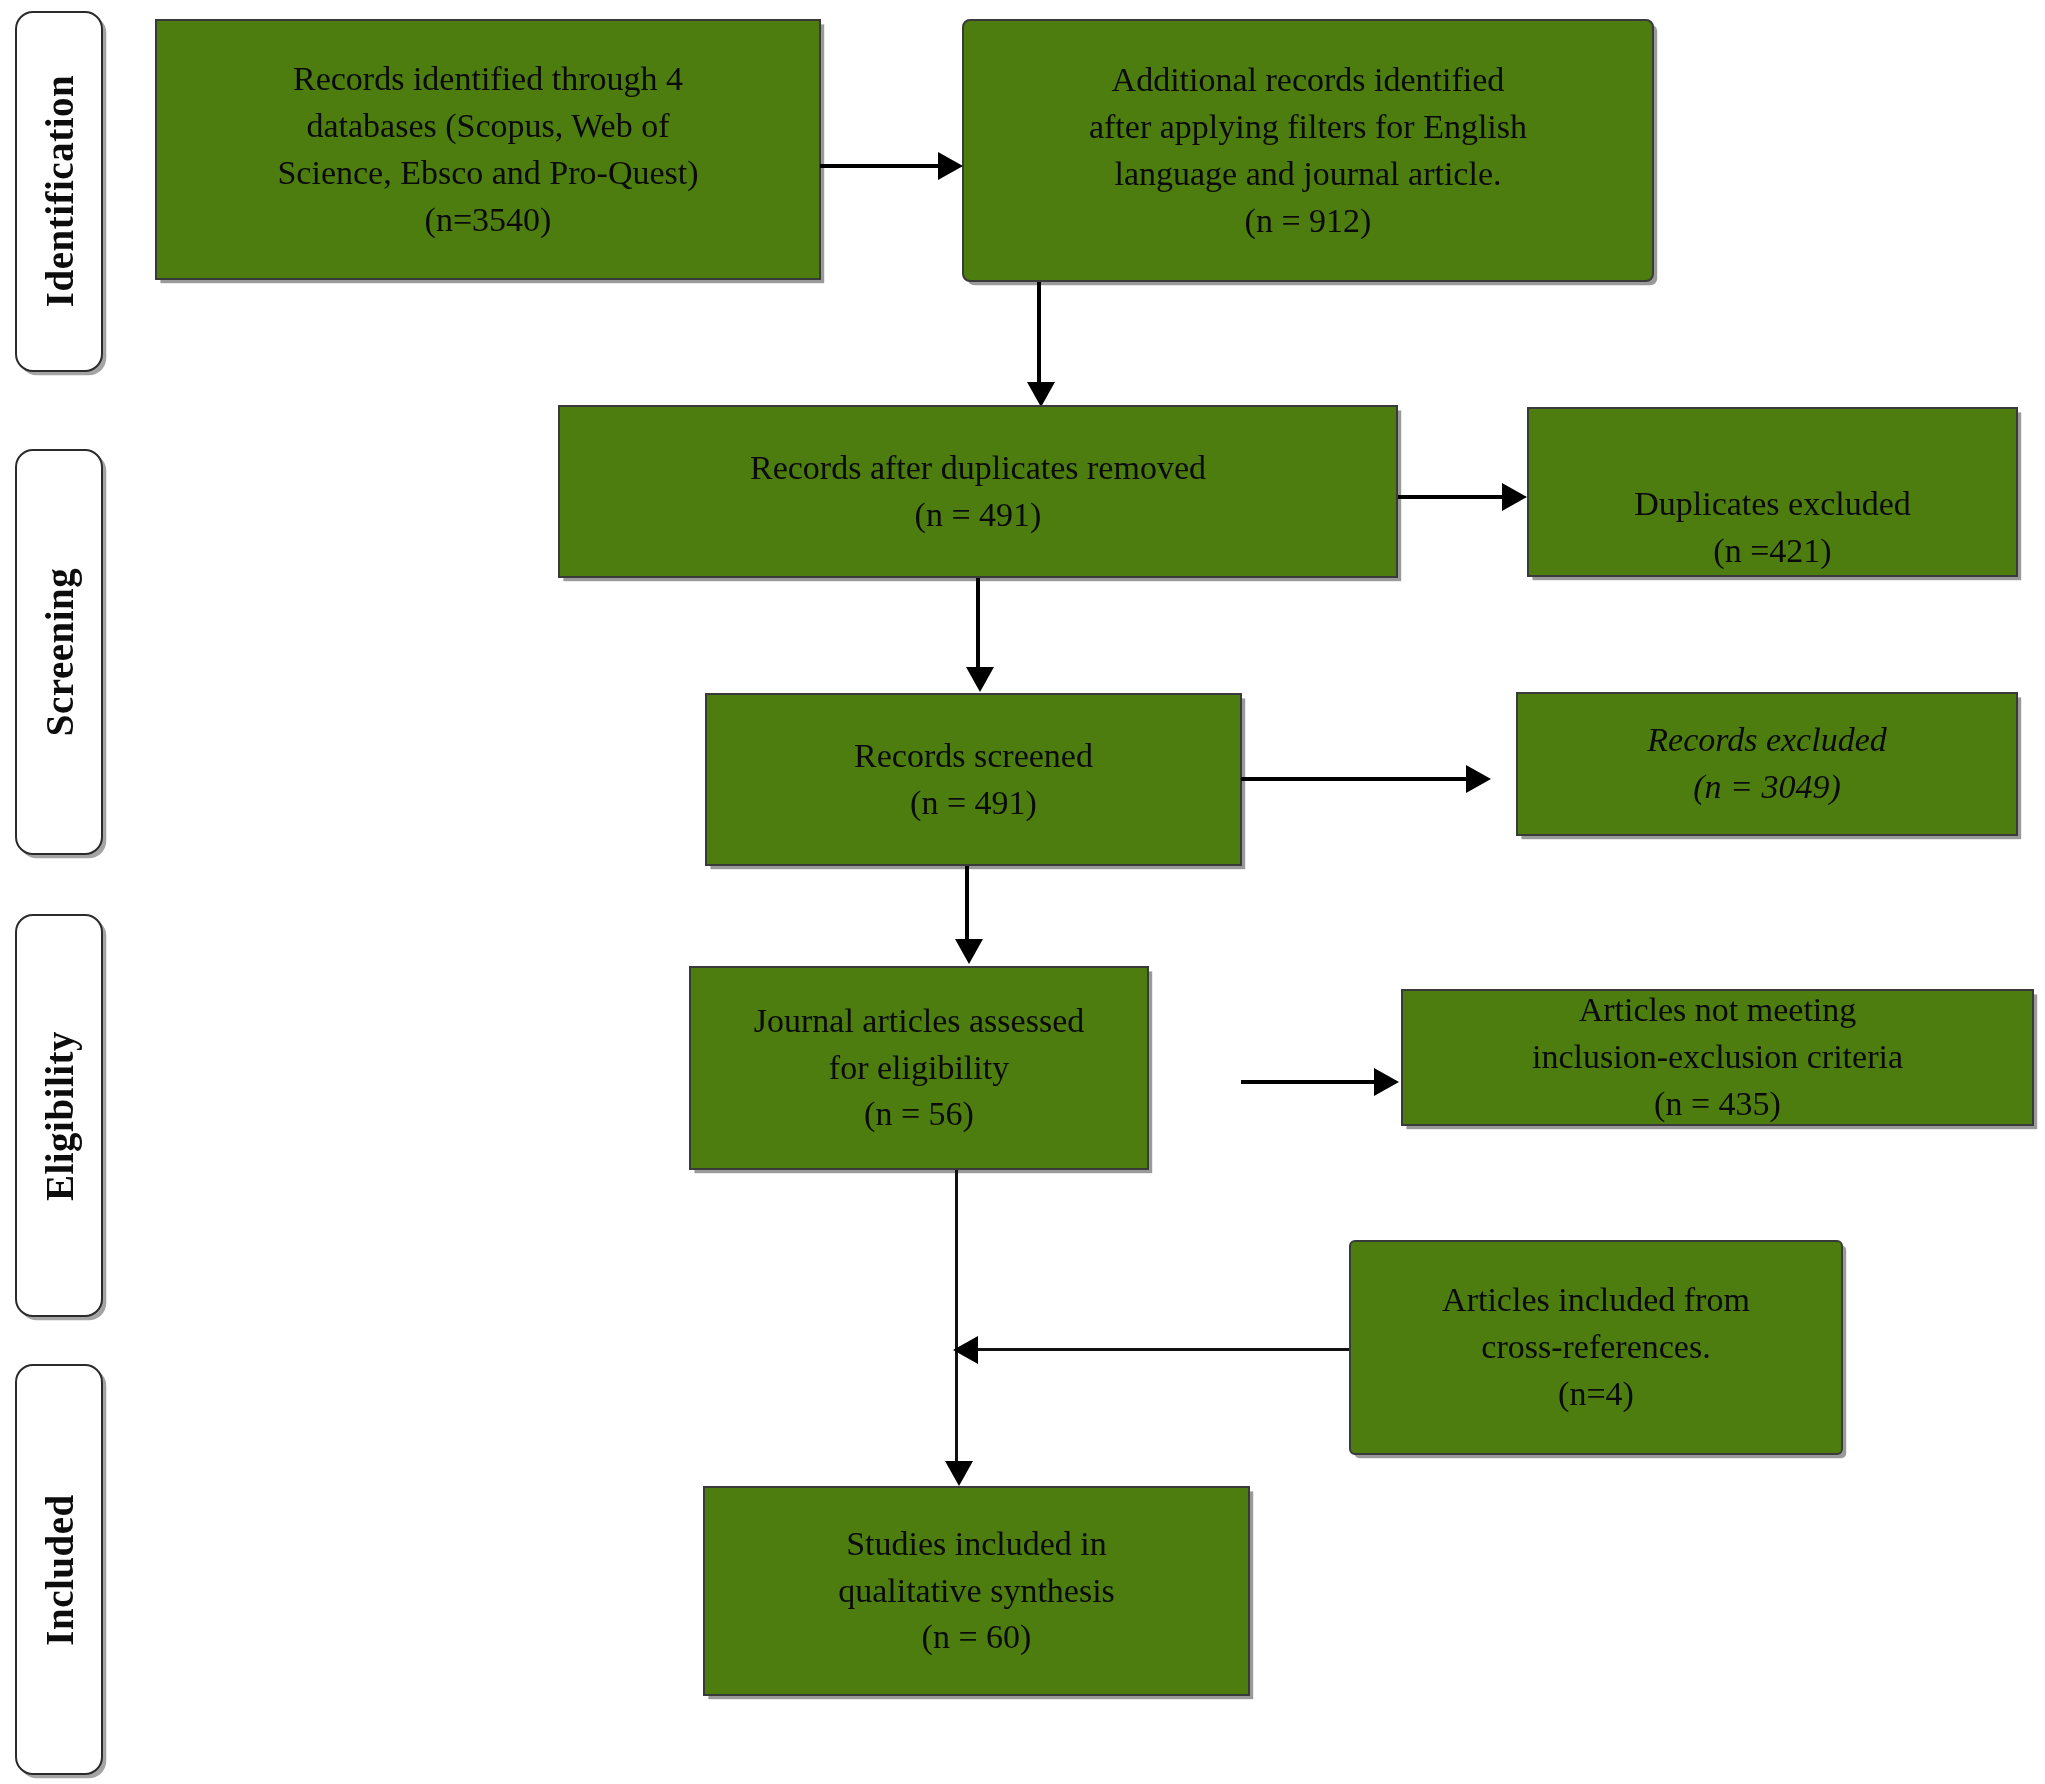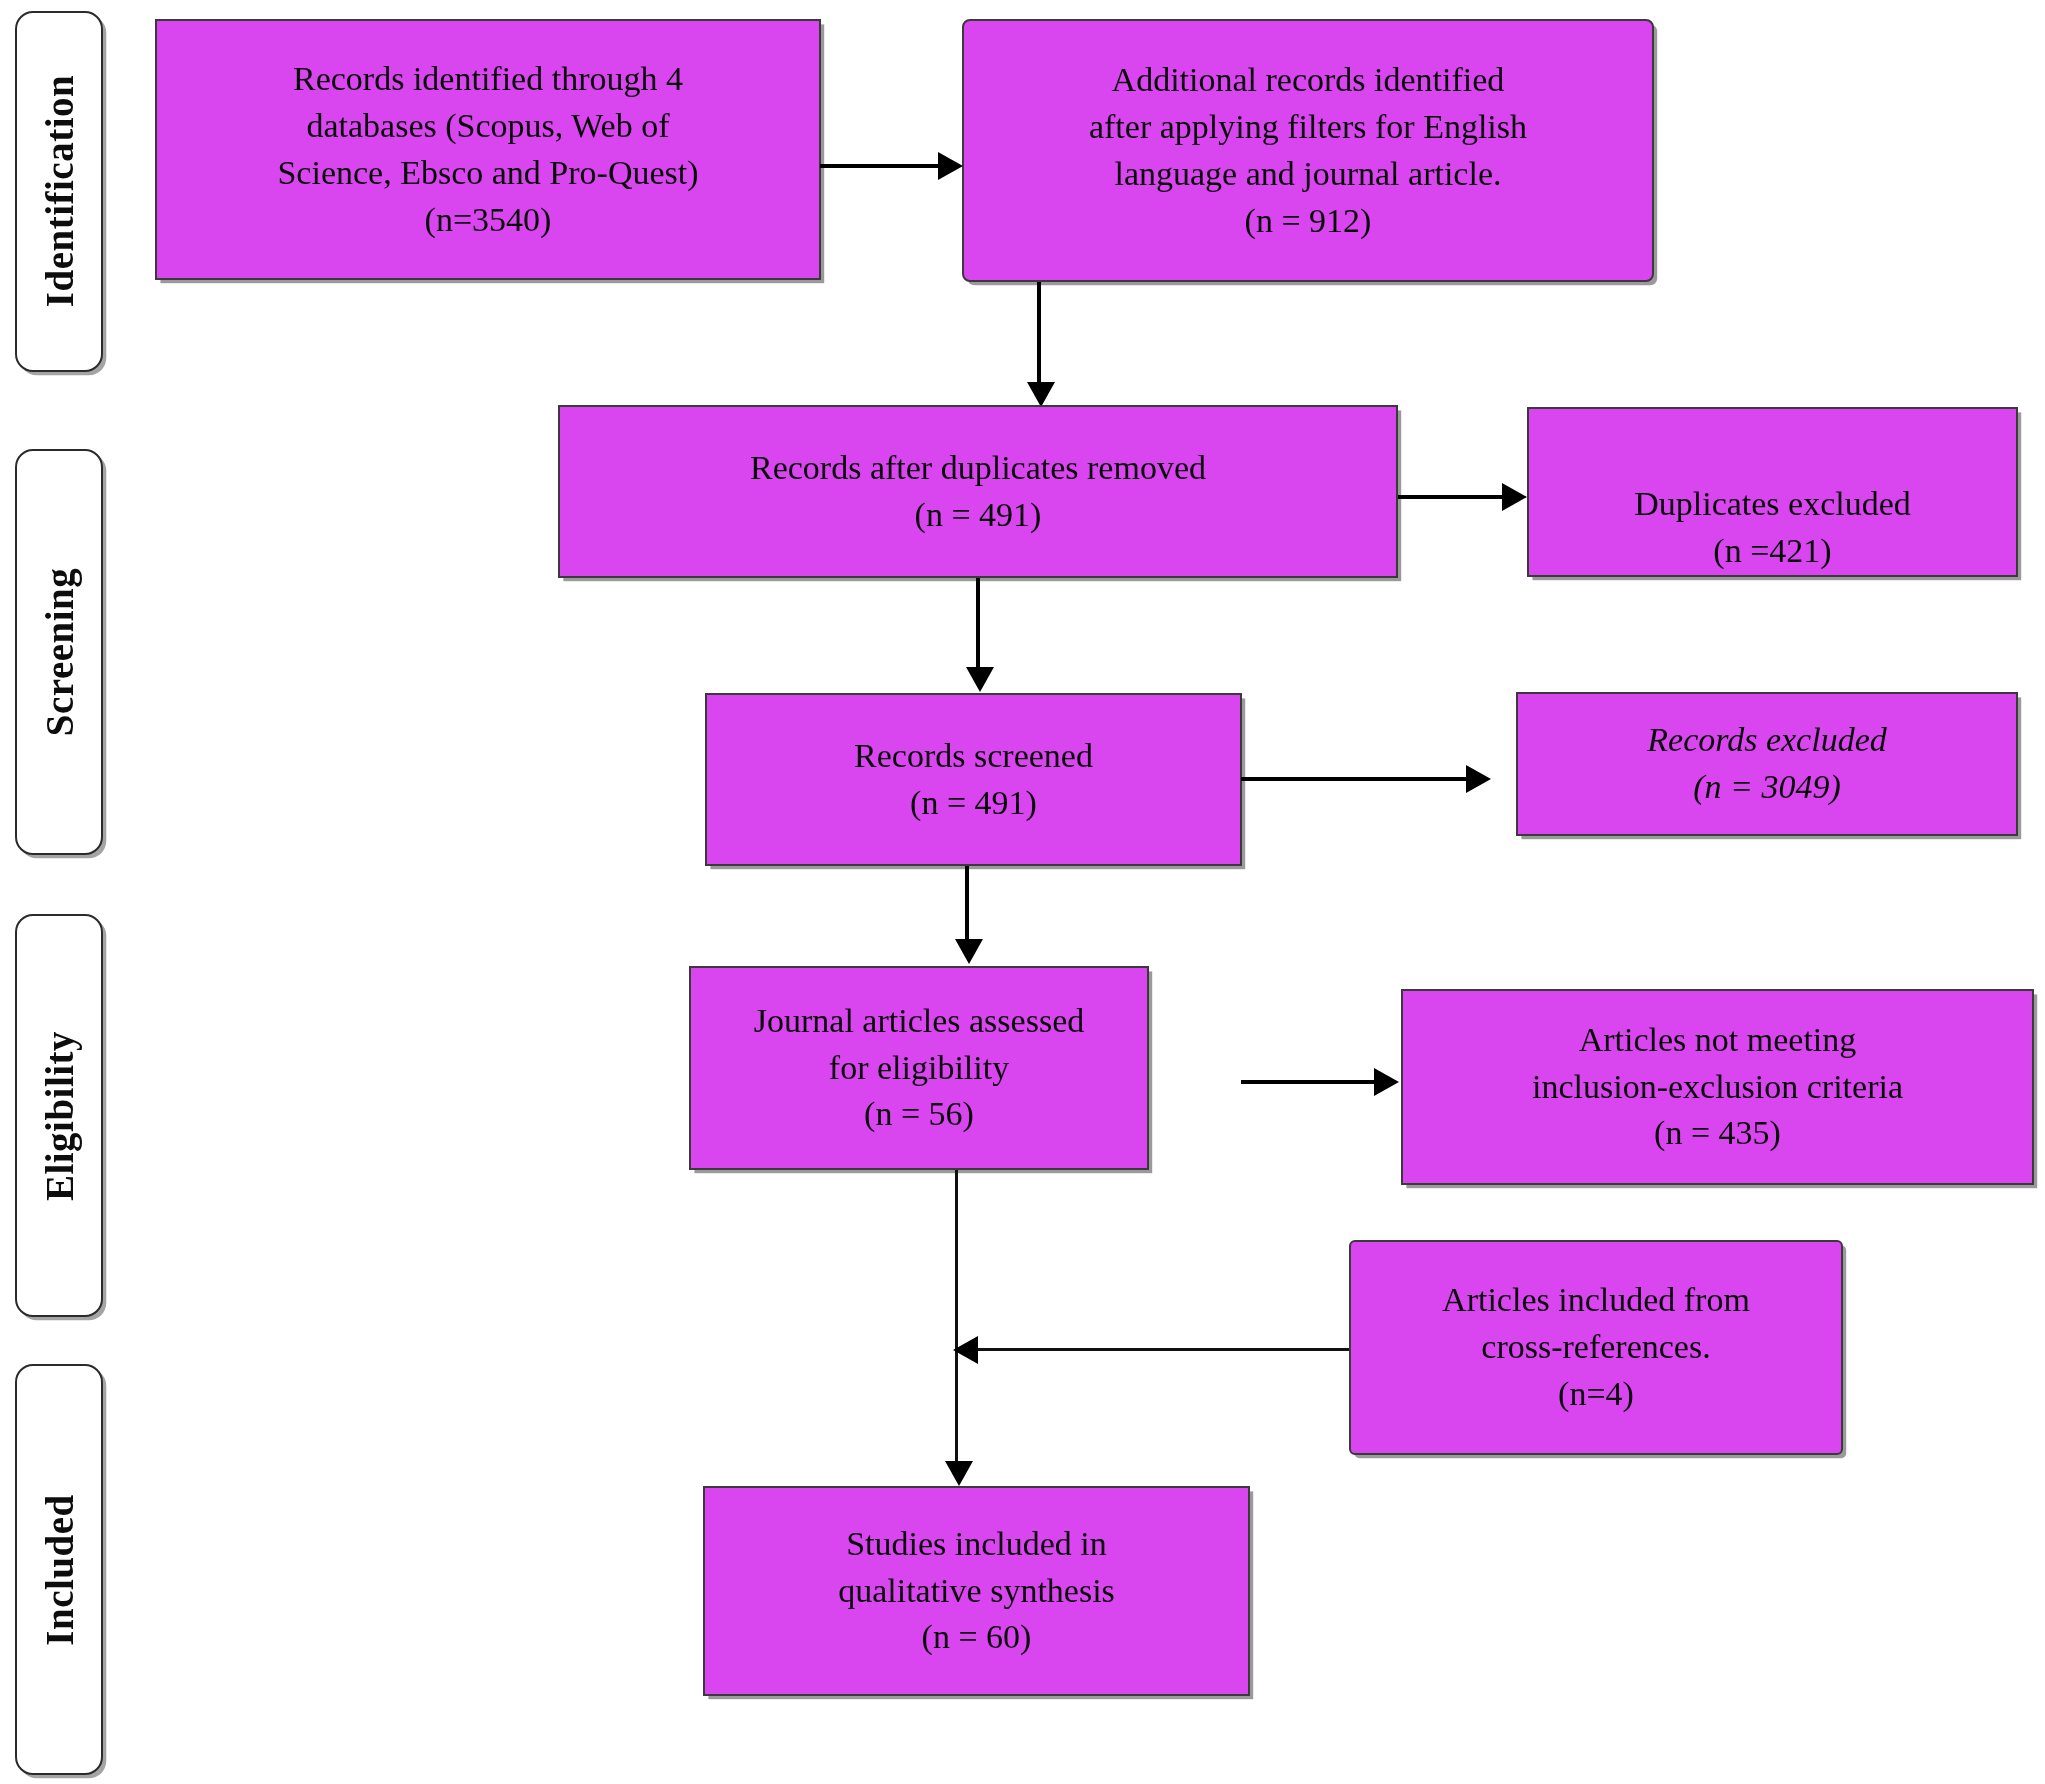--- a/index.html
+++ b/index.html
@@ -35,21 +35,21 @@
     font-size: 39px;
     letter-spacing: 0.5px;
     color: #0d0d0d;
     font-family: "Liberation Serif", "DejaVu Serif", serif;
   }
 
   
   .node {
     position: absolute;
     box-sizing: border-box;
-    background: #d946ef;
+    background: #4d7c0f;
     border: 2.1px solid #3a3a3a;
     display: flex;
     align-items: center;
     justify-content: center;
     text-align: center;
     box-shadow: 4.3px 4.3px 0 -1.1px rgba(120,120,120,0.75);
   }
   .node.rounded {
     border-radius: 6px;
   }
@@ -164,21 +164,21 @@
 
   <div class="conn v" style="left:965px; top:866px; height:76px;"></div>
   <div class="arrowhead down" style="left:955px; top:939px;"></div>
 
   <div class="node" style="left:689px; top:966px; width:460px; height:204px;">
     <div class="node-text">Journal articles assessed
 for eligibility
 (n = 56)</div>
   </div>
 
-  <div class="node" style="left:1401px; top:989px; width:633px; height:196px;">
+  <div class="node" style="left:1401px; top:989px; width:633px; height:137px;">
     <div class="node-text">Articles not meeting
 inclusion-exclusion criteria
 (n = 435)</div>
   </div>
 
   <div class="conn h" style="left:1241px; top:1080px; width:134px;"></div>
   <div class="arrowhead right" style="left:1374px; top:1068px;"></div>
 
   <div class="conn v thin" style="left:955px; top:1170px; width:3.2px; height:298px;"></div>
   <div class="arrowhead down" style="left:945px; top:1461px;"></div>

